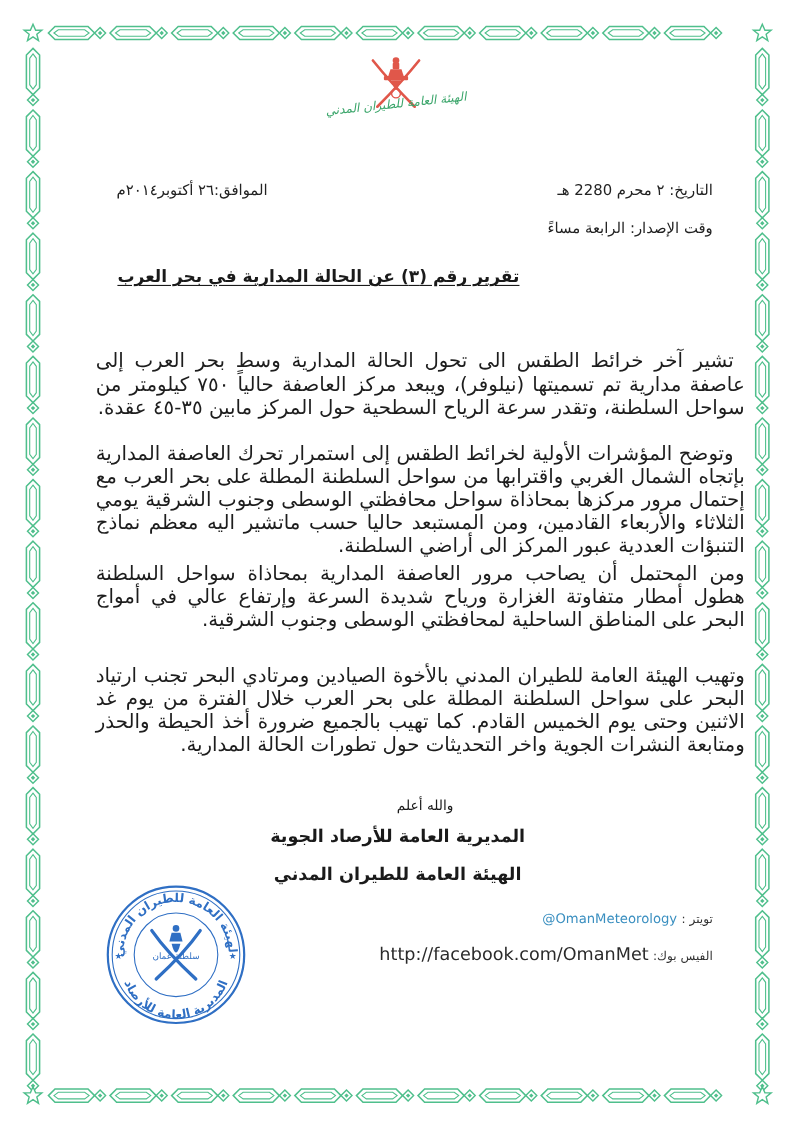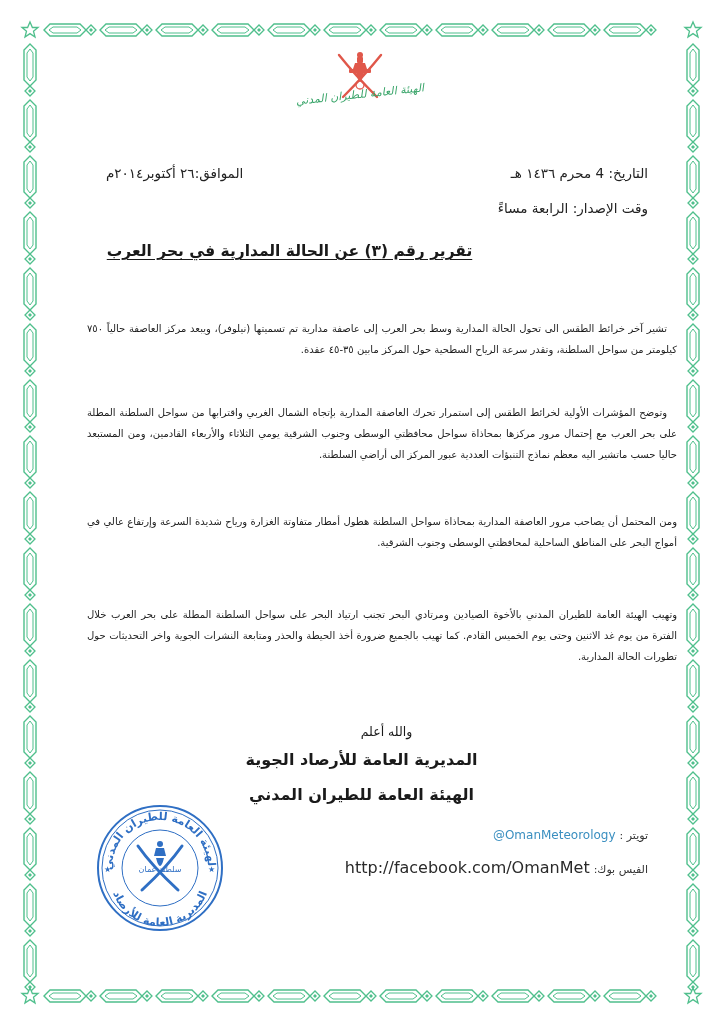--- a/index.html
+++ b/index.html
@@ -18,21 +18,21 @@
   }
   .meta-line { font-size: 13.5px; color: #222; }
   .date-hijri { right: 75px; top: 165px; }
   .date-greg { left: 87px; top: 165px; margin-left: 19px; }
   .issue-time { right: 75px; top: 200px; }
   .report-title {
     left: 0; width: 579px; top: 242px; text-align: center; font-size: 15.5px; font-weight: bold;
     text-decoration: underline; text-underline-offset: 3px;
   }
   .para {
-    left: 87px; width: 590px; font-size: 10px; line-height: 21px; text-align: justify;
+    left: 87px; width: 590px; font-size: 18px; line-height: 21px; text-align: justify;
     text-align-last: right; color: #1d1d1d;
   }
   .p1 { top: 318px; text-indent: 10px; }
   .p2 { top: 402px; text-indent: 10px; }
   .p3 { top: 511px; }
   .p4 { top: 604px; }
   .closing { left: 0; width: 723px; top: 724px; text-align: center; font-size: 12.5px; margin-left: 25px; }
   .sig1 { left: 0; width: 723px; top: 750px; text-align: center; font-size: 16px; font-weight: bold; }
   .sig2 { left: 0; width: 723px; top: 785px; text-align: center; font-size: 16px; font-weight: bold; }
   .seal { left: 90px; top: 798px; width: 140px; height: 140px; }
@@ -140,21 +140,21 @@
     <circle cx="35" cy="10" r="3"></circle>
     <rect x="32" y="12" width="6" height="6" rx="1"></rect>
     <rect x="24" y="24" width="22" height="4" rx="1"></rect>
     <path d="M30,18 L40,18 L42,24 L28,24 Z"></path>
     <path d="M31,28 Q35,44 39,28 Z"></path>
   </g>
   <circle cx="35" cy="40" r="4" fill="none" stroke="#e0574a" stroke-width="1.3"></circle>
 </svg>
 <div class="abs emblem-caption rtl">الهيئة العامة للطيران المدني</div>
 
-<div class="abs meta-line date-hijri rtl">التاريخ: 4 محرم ١٤٣٦ هـ</div>
+<div class="abs meta-line date-hijri rtl">التاريخ: ٢ محرم 2280 هـ</div>
 <div class="abs meta-line date-greg rtl">الموافق:٢٦ أكتوبر٢٠١٤م</div>
 <div class="abs meta-line issue-time rtl">وقت الإصدار: الرابعة مساءً</div>
 
 <div class="abs report-title rtl">تقرير رقم (٣) عن الحالة المدارية في بحر العرب</div>
 
 <p class="abs para p1 rtl" style="margin:0">تشير آخر خرائط الطقس الى تحول الحالة المدارية وسط بحر العرب إلى عاصفة مدارية تم تسميتها (نيلوفر)، ويبعد مركز العاصفة حالياً ٧٥٠ كيلومتر من سواحل السلطنة، وتقدر سرعة الرياح السطحية حول المركز مابين ٣٥-٤٥ عقدة.</p>
 <p class="abs para p2 rtl" style="margin:0">وتوضح المؤشرات الأولية لخرائط الطقس إلى استمرار تحرك العاصفة المدارية بإتجاه الشمال الغربي واقترابها من سواحل السلطنة المطلة على بحر العرب مع إحتمال مرور مركزها بمحاذاة سواحل محافظتي الوسطى وجنوب الشرقية يومي الثلاثاء والأربعاء القادمين، ومن المستبعد حاليا حسب ماتشير اليه معظم نماذج التنبؤات العددية عبور المركز الى أراضي السلطنة.</p>
 <p class="abs para p3 rtl" style="margin:0">ومن المحتمل أن يصاحب مرور العاصفة المدارية بمحاذاة سواحل السلطنة هطول أمطار متفاوتة الغزارة ورياح شديدة السرعة وإرتفاع عالي في أمواج البحر على المناطق الساحلية لمحافظتي الوسطى وجنوب الشرقية.</p>
 <p class="abs para p4 rtl" style="margin:0">وتهيب الهيئة العامة للطيران المدني بالأخوة الصيادين ومرتادي البحر تجنب ارتياد البحر على سواحل السلطنة المطلة على بحر العرب خلال الفترة من يوم غد الاثنين وحتى يوم الخميس القادم. كما تهيب بالجميع ضرورة أخذ الحيطة والحذر ومتابعة النشرات الجوية واخر التحديثات حول تطورات الحالة المدارية.</p>
 

